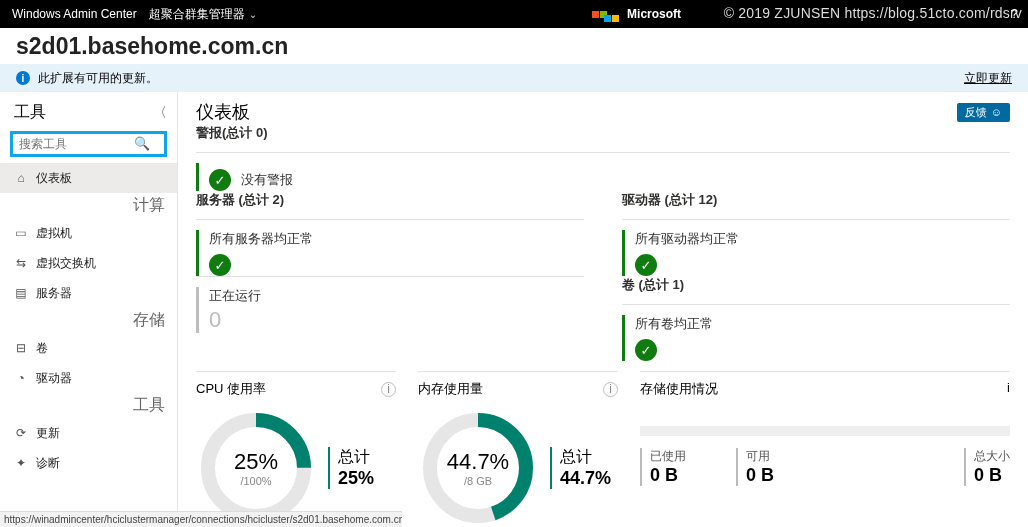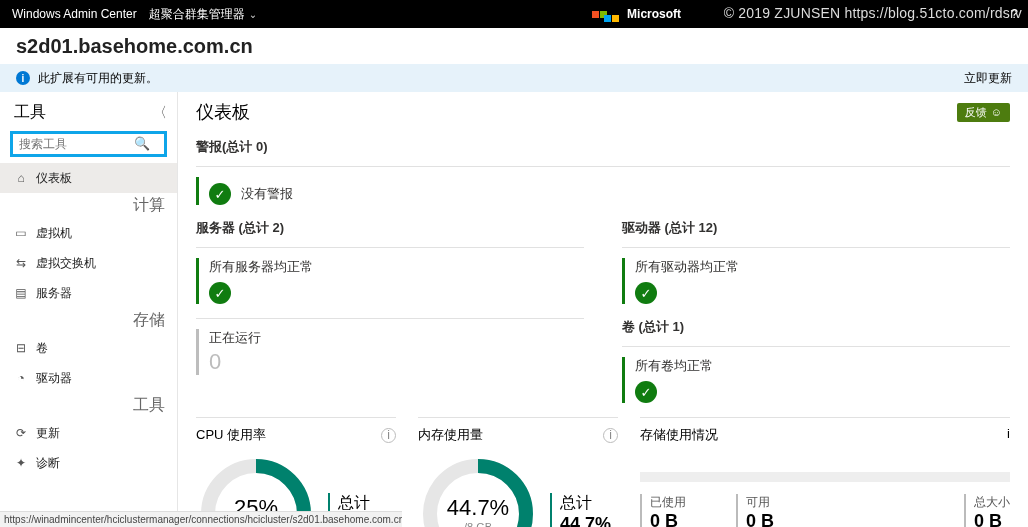--- a/index.html
+++ b/index.html
@@ -7,26 +7,26 @@
 .root { width: 1028px; height: 527px; position: relative; display: flex; flex-direction: column; }
 
 .topbar { height: 28px; background: #000; color: #fff; display: flex; align-items: center; font-size: 12px; }
 .topbar .left { display: flex; align-items: center; gap: 12px; padding-left: 12px; }
 .topbar .center { flex: 1; display: flex; justify-content: center; align-items: center; }
 .topbar .right { padding-right: 12px; display: flex; align-items: center; gap: 4px; }
 .ms-logo { display: inline-flex; gap: 1px; margin-right: 4px; }
 .ms-logo span { width: 7px; height: 7px; display: inline-block; }
 .chev { font-size: 10px; margin-left: 4px; opacity: .8; }
 
-.cluster-row { height: 36px; display: flex; align-items: center; padding: 0 16px; font-size: 20px; font-weight: 600; color: #222; border-bottom: 0; }
+.cluster-row { height: 36px; display: flex; align-items: center; padding: 0 16px; font-size: 23px; font-weight: 600; color: #222; border-bottom: 0; }
 
 .notif { height: 28px; background: #e6f2fa; display: flex; align-items: center; padding: 0 16px; font-size: 12px; color: #000; }
 .notif .ico { width: 14px; height: 14px; border-radius: 50%; background: #0078d4; color: #fff; font-size: 10px; display: inline-flex; align-items: center; justify-content: center; margin-right: 8px; font-weight: bold; }
 .notif .spacer { flex: 1; }
-.notif .link { cursor: pointer; }
+.notif .link { text-decoration: underline; cursor: pointer; }
 
 .body { flex: 1; display: flex; overflow: hidden; }
 
 .sidebar { width: 178px; border-right: 1px solid #e6e6e6; display: flex; flex-direction: column; padding: 8px 0 0 0; }
 .sidebar-head { display: flex; align-items: center; padding: 2px 10px 8px 14px; font-size: 16px; font-weight: 400; }
 .sidebar-head .coll { margin-left: auto; font-size: 14px; color: #555; }
 .searchwrap { padding: 0 10px 6px 10px; }
 .search { width: 100%; height: 26px; border: 3px solid #0ea5e9; padding: 0 6px; font-size: 12px; }
 .searchbox { position: relative; }
 .searchbox .sicon { position: absolute; right: 16px; top: 5px; color: #666; font-size: 13px; pointer-events: none; }
@@ -34,23 +34,23 @@
 .nav { font-size: 12px; }
 .nav .item { display: flex; align-items: center; height: 30px; padding: 0 10px 0 14px; cursor: pointer; color: #222; gap: 8px; }
 .nav .item.selected { background: #edebe9; }
 .nav .item .nicon { width: 14px; text-align: center; color: #555; font-size: 12px; }
 .nav .grp { font-size: 16px; color: #666; text-align: right; padding: 2px 12px 2px 0; }
 
 .main { flex: 1; overflow: hidden; position: relative; }
 .main-inner { position: absolute; inset: 0; overflow-y: auto; padding: 8px 18px 0 18px; }
 .main-head { display: flex; align-items: center; }
 .main-head h2 { font-size: 18px; font-weight: 400; }
-.main-head .fb { margin-left: auto; background: #4d7c0f; color: #fff; font-size: 11px; padding: 2px 8px; border-radius: 2px; display: inline-flex; align-items: center; gap: 4px; }
-
-.sect { margin-top: 14px; }
+.main-head .fb { margin-left: auto; background: #0369a1; color: #fff; font-size: 11px; padding: 2px 8px; border-radius: 2px; display: inline-flex; align-items: center; gap: 4px; }
+
+.sect { }
 .sect-title { font-size: 13px; font-weight: 600; color: #323130; margin-bottom: 10px; }
 .cards2 { display: grid; grid-template-columns: 1fr 1fr; gap: 38px; }
 .card { border-top: 1px solid #e1e1e1; padding-top: 10px; display: flex; align-items: flex-start; gap: 10px; }
 .card .bar { width: 3px; align-self: stretch; background: #107c10; min-height: 28px; }
 .card .ctext { font-size: 13px; color: #323130; }
 .ok-ico { width: 22px; height: 22px; border-radius: 50%; background: #107c10; display: inline-flex; align-items: center; justify-content: center; color: #fff; font-size: 13px; margin-top: 6px; }
 .card.alert .bar { background: #107c10; }
 .card.vm .big { font-size: 22px; color: #bcbcbc; font-weight: 400; margin-top: 2px; }
 
 .perfrow { display: grid; grid-template-columns: 200px 200px 1fr; gap: 22px; margin-top: 10px; }

